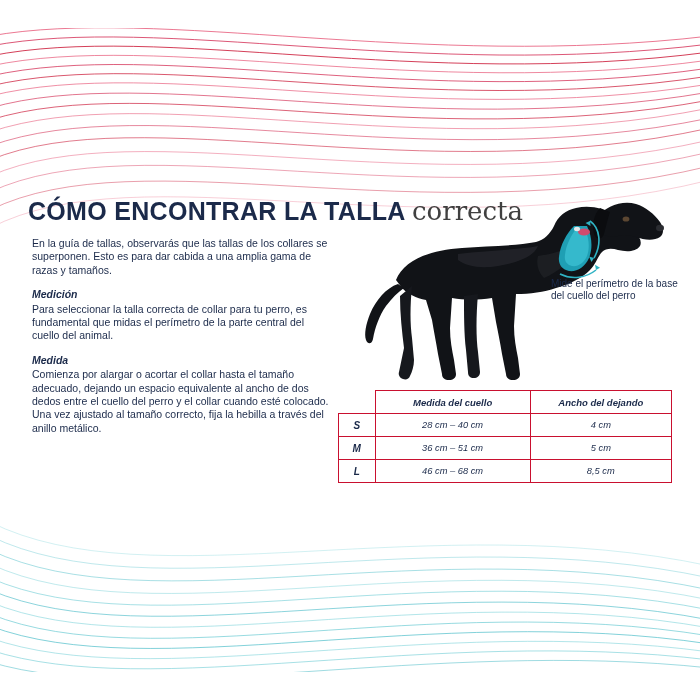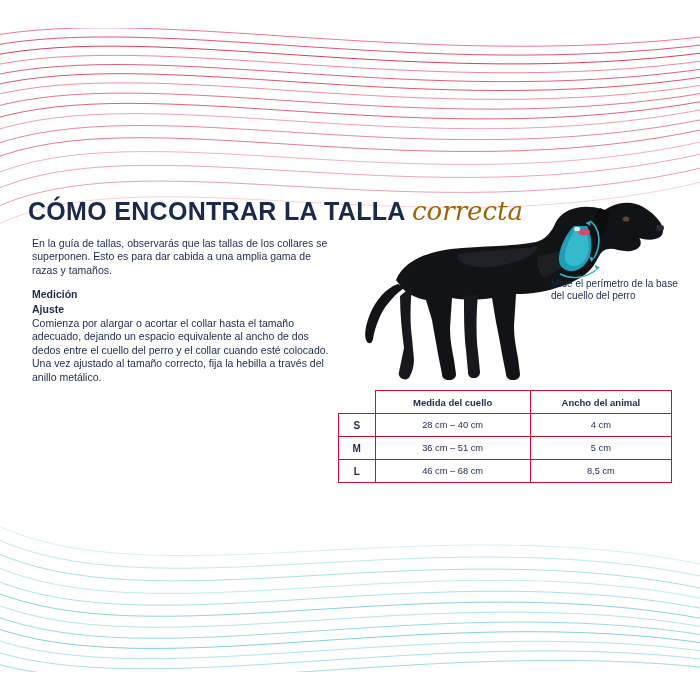--- a/index.html
+++ b/index.html
@@ -46,42 +46,42 @@
     left: 28px;
     top: 168px;
     font-size: 25px;
     font-weight: bold;
     letter-spacing: 0.3px;
     color: #1b2a4a;
     white-space: nowrap;
   }
   .title .accent {
     font-family: "DejaVu Serif", serif;
-    font-style: italic;
     font-weight: normal;
-    color: #a16207;
+    color: #404040;
     font-size: 26px;
     letter-spacing: 0;
   }
 
   .body-col {
     position: absolute;
     left: 32px;
     top: 209px;
     width: 300px;
     color: #1b2a4a;
     font-size: 10.5px;
     line-height: 13.4px;
   }
   .body-col p {
     margin: 0 0 11px 0;
   }
   .body-col .sub {
     font-weight: bold;
     margin: 0 0 1px 0;
+    font-style: italic;
   }
 
   .dog-wrap {
     position: absolute;
     left: 338px;
     top: 160px;
     width: 335px;
     height: 215px;
   }
   .callout {
@@ -94,20 +94,21 @@
     color: #1b2a4a;
   }
 
   table.size-table {
     position: absolute;
     left: 338px;
     top: 362px;
     width: 334px;
     border-collapse: collapse;
     color: #1b2a4a;
+    font-style: italic;
   }
   table.size-table td, table.size-table th {
     border: 1px solid #c9102f;
     text-align: center;
     font-size: 9.3px;
     padding: 0;
     height: 22px;
     font-weight: normal;
   }
   table.size-table th {
@@ -175,21 +176,22 @@
     </svg>
 
     <div class="title">
       <span>CÓMO ENCONTRAR LA TALLA</span>
       <span class="accent">correcta</span>
     </div>
 
     <div class="body-col">
       <p>En la guía de tallas, observarás que las tallas de los collares se superponen. Esto es para dar cabida a una amplia gama de razas y tamaños.</p>
       <p class="sub">Medición</p>
-      <p class="sub">Ajuste</p>
+      <p>Para seleccionar la talla correcta de collar para tu perro, es fundamental que midas el perímetro de la parte central del cuello del animal.</p>
+      <p class="sub">Medida</p>
       <p>Comienza por alargar o acortar el collar hasta el tamaño adecuado, dejando un espacio equivalente al ancho de dos dedos entre el cuello del perro y el collar cuando esté colocado. Una vez ajustado al tamaño correcto, fija la hebilla a través del anillo metálico.</p>
     </div>
 
     <div class="dog-wrap">
       <svg width="335" height="215" viewBox="0 0 335 215">
 
         <path d="M58,92 C66,72 92,62 124,60 C150,58 178,58 198,54 C206,52 212,46 216,38
                  C220,28 228,22 238,20 C252,17 266,20 276,28 C284,34 290,40 296,44
                  C302,48 304,54 302,58 C298,64 288,64 280,62 C274,60 268,60 264,64
                  C260,68 258,76 252,82 C244,90 232,96 218,100 C206,104 192,106 178,106
@@ -236,21 +238,21 @@
       </svg>
     </div>
 
     <div class="callout">Mide el perímetro de la base del cuello del perro</div>
 
     <table class="size-table">
       <tbody>
         <tr>
           <th class="corner"></th>
           <th class="c2">Medida del cuello</th>
-          <th class="c3">Ancho del animal</th>
+          <th class="c3">Ancho del dejando</th>
         </tr>
         <tr>
           <td class="sz">S</td>
           <td>28 cm – 40 cm</td>
           <td>4 cm</td>
         </tr>
         <tr>
           <td class="sz">M</td>
           <td>36 cm – 51 cm</td>
           <td>5 cm</td>

